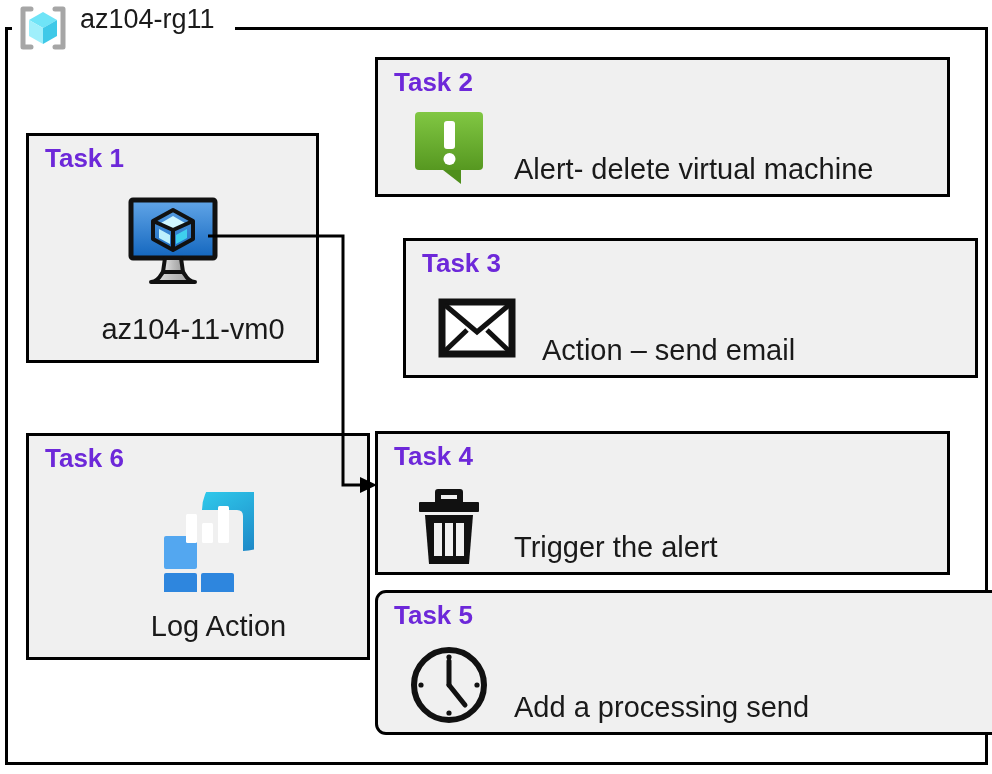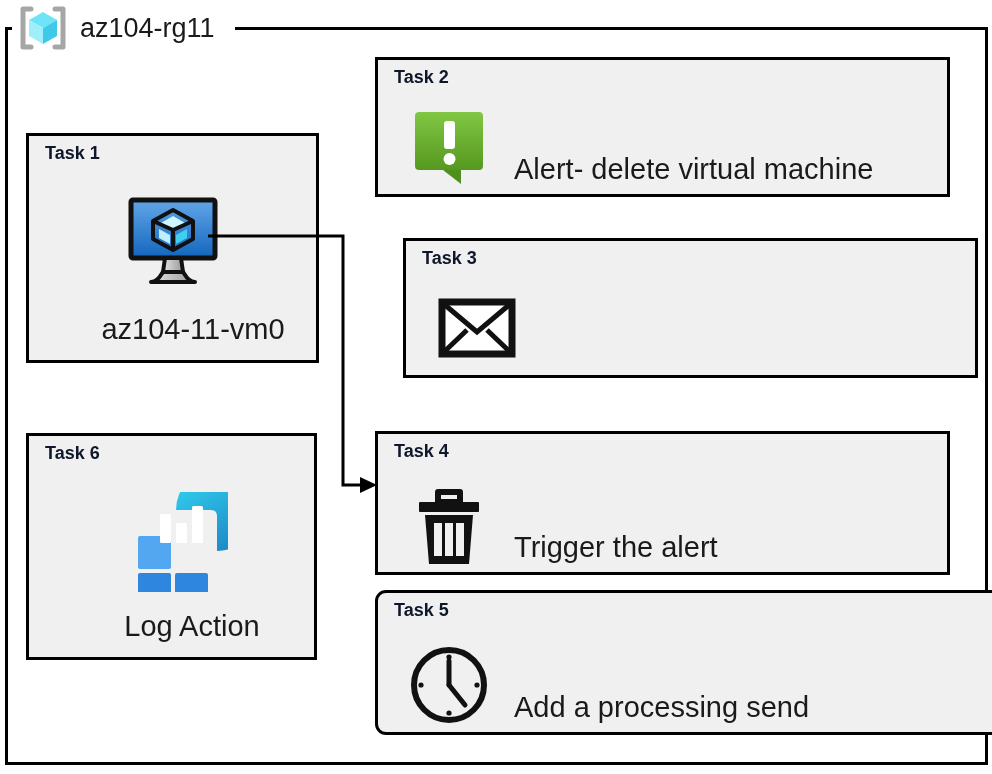--- a/index.html
+++ b/index.html
@@ -31,21 +31,21 @@
     background: transparent;
   }
   
   .rg-label-gap {
     position: absolute;
     left: 12px;
     top: 6px;
     height: 44px;
     background: #ffffff;
     display: flex;
-    align-items: center;
+    align-items: flex-start;
     padding: 0 8px 0 4px;
     z-index: 4;
   }
   .rg-icon {
     width: 54px;
     height: 44px;
     position: relative;
     flex: 0 0 auto;
   }
   .rg-title {
@@ -60,23 +60,23 @@
   .card {
     position: absolute;
     background: #f0f0f0;
     border: 3px solid #000000;
     box-sizing: border-box;
   }
   .card-title {
     position: absolute;
     left: 16px;
     top: 8px;
-    font-size: 18px;
+    font-size: 26px;
     font-weight: bold;
-    color: #0f172a;
+    color: #6d28d9;
     line-height: 1.1;
     white-space: nowrap;
   }
 
   
   .card-v .v-icon {
     position: absolute;
     left: 0;
     right: 0;
     top: 58px;
@@ -193,21 +193,21 @@
         <path d="M48 20 L60 27 L48 34 L36 27 Z" fill="#CFF6FF"></path>
         <path d="M34 33 L45 39 L45 48 L34 42 Z" fill="#BDEFFC"></path>
         <path d="M62 33 L62 42 L51 48 L51 39 Z" fill="#3FD0EE"></path>
 
         <path d="M48 34 L48 54 M28 25 L48 34 L68 25" fill="none" stroke="#111111" stroke-width="4" stroke-linejoin="round"></path>
       </svg>
     </div>
     <div class="v-caption">az104-11-vm0</div>
   </div>
 
-  <div class="card card-v" style="left:26px; top:433px; width:291px; height:227px;">
+  <div class="card card-v" style="left:26px; top:433px; width:344px; height:227px;">
     <div class="card-title">Task 6</div>
     <div class="v-icon">
       <svg width="112" height="100" viewBox="0 0 112 100">
         <defs>
           <linearGradient id="logBlob" x1="0.2" y1="0" x2="0.8" y2="1">
             <stop offset="0%" stop-color="#32D3F0"></stop>
             <stop offset="100%" stop-color="#1C82C4"></stop>
           </linearGradient>
         </defs>
 
@@ -252,20 +252,21 @@
   <div class="card card-h" style="left:375px; top:238px; width:575px; height:140px;margin-left:28px;">
     <div class="card-title">Task 3</div>
     <div class="h-row">
       <div class="h-icon">
         <svg width="80" height="64" viewBox="0 0 80 64">
           <rect x="5" y="6" width="70" height="52" fill="#ffffff" stroke="#111111" stroke-width="7"></rect>
           <path d="M8 9 L40 36 L72 9" fill="none" stroke="#111111" stroke-width="5"></path>
           <path d="M8 55 L30 34 M72 55 L50 34" fill="none" stroke="#111111" stroke-width="5"></path>
         </svg>
       </div>
+      <div class="h-label">Action – send email</div>
     </div>
   </div>
 
   <div class="card card-h" style="left:375px; top:431px; width:575px; height:144px;">
     <div class="card-title">Task 4</div>
     <div class="h-row">
       <div class="h-icon">
         <svg width="80" height="86" viewBox="0 0 80 86">
 
           <path d="M29 10 L51 10 L51 20 L29 20 Z" fill="none" stroke="#111111" stroke-width="6" stroke-linejoin="round"></path>

